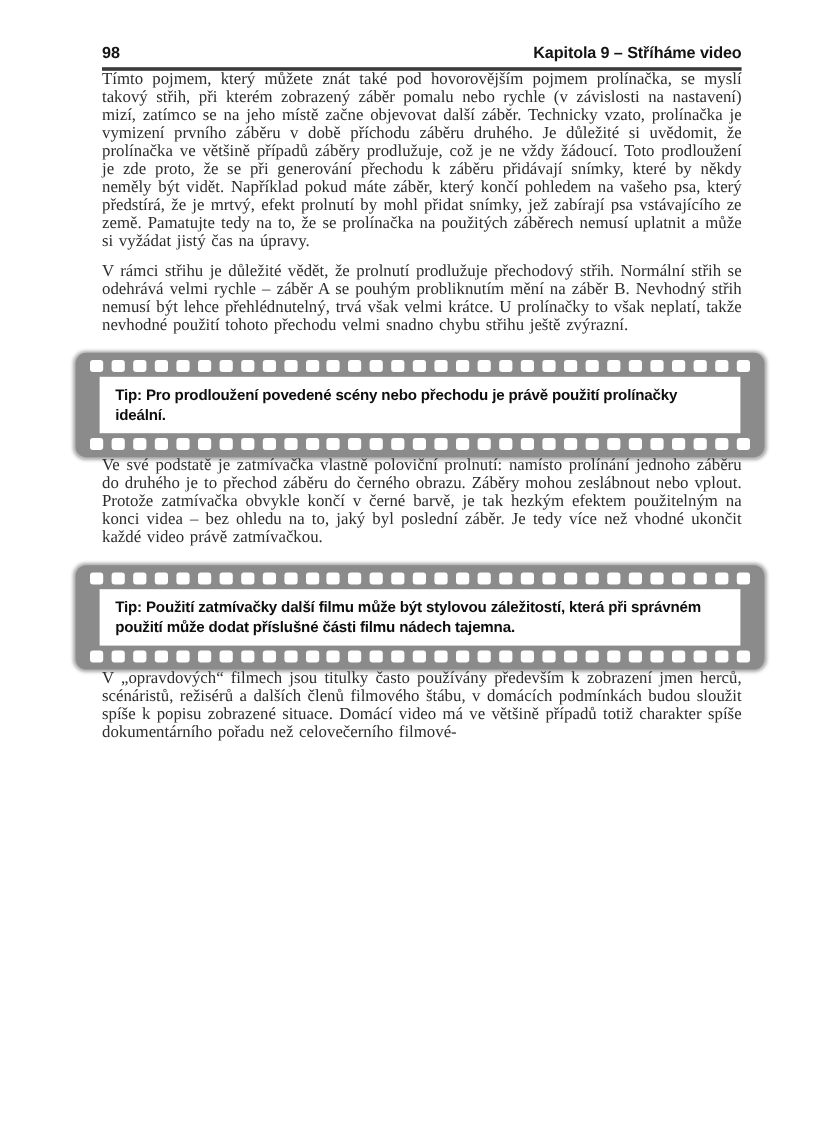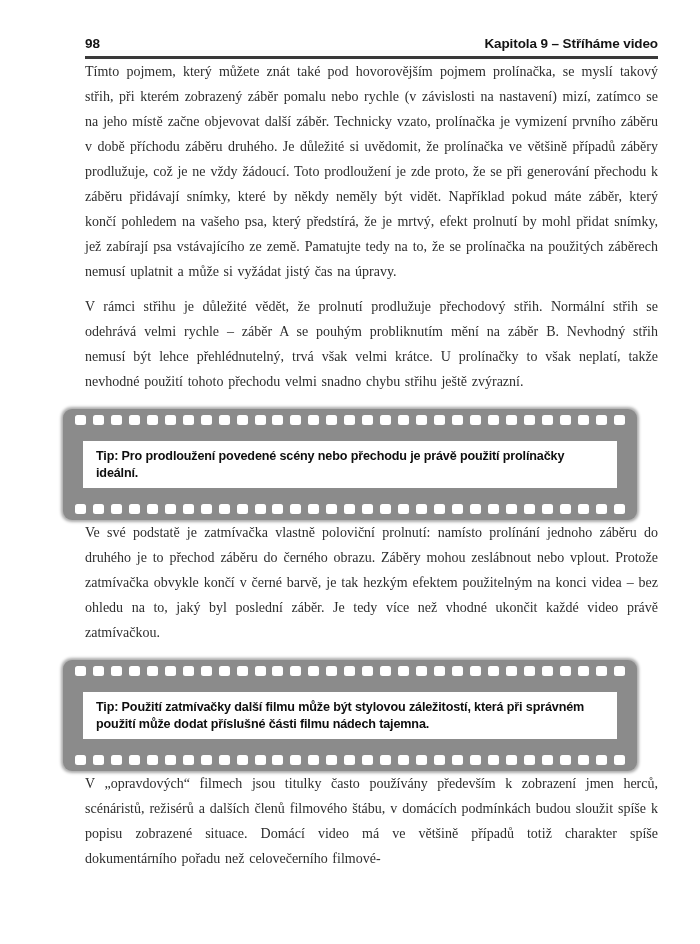--- a/index.html
+++ b/index.html
@@ -10,21 +10,21 @@
   body {
     width: 700px;
     height: 944px;
     overflow: hidden;
     font-family: "Liberation Serif", serif;
   }
   .page {
     box-sizing: border-box;
     width: 700px;
     height: 944px;
-    padding: 36px 42px 0 85px;
+    padding: 36px 82px 0 85px;
     background: var(--bg, #ffffff);
   }
   
   .pageheader {
     display: flex;
     justify-content: space-between;
     align-items: flex-end;
     font-family: "Liberation Sans", sans-serif;
     font-weight: bold;
     font-size: 13.5px;
@@ -40,21 +40,21 @@
     font-size: 20px;
     color: #0d0d0d;
     letter-spacing: -0.2px;
     margin: 30px 0 7px 0;
   }
   .section-heading.after-strip { margin-top: 24px; }
   
   .body-par {
     font-family: "Liberation Serif", serif;
     font-size: 14px;
-    line-height: 25px;
+    line-height: 15px;
     text-align: justify;
     color: var(--text, #2d2d2d);
     word-spacing: 1.2px;
     margin: 0 0 10px 0;
   }
   .body-par.last { margin-bottom: 0; }
   
   .filmstrip {
     box-sizing: border-box;
     width: 574px;
@@ -73,21 +73,21 @@
   }
   .hole {
     flex: none;
     width: 11px;
     height: 10px;
     background: #ffffff;
     border-radius: 2.5px;
   }
   .tipbox {
     background: #ffffff;
-    margin: 16px 8px;
+    margin: 4px 8px;
     padding: 7px 13px 6px 13px;
   }
   .tip-text {
     font-family: "Liberation Sans", sans-serif;
     font-weight: bold;
     font-size: 12.6px;
     line-height: 17px;
     letter-spacing: -0.15px;
     color: #0e0e0e;
   }

